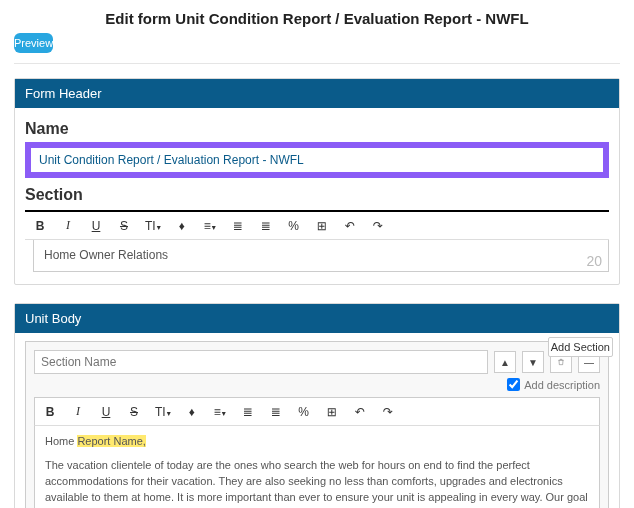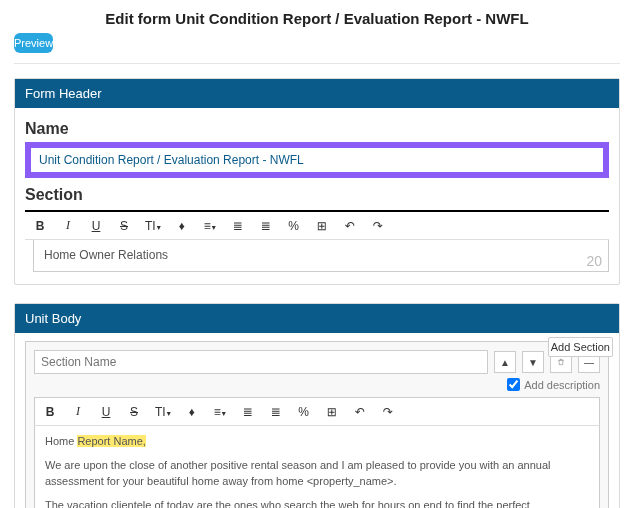--- a/index.html
+++ b/index.html
@@ -254,21 +254,20 @@
         <span class="tb-btn tb-align">≡</span>
         <span class="tb-btn">≣</span>
         <span class="tb-btn">≣</span>
         <span class="tb-btn">%</span>
         <span class="tb-btn">⊞</span>
         <span class="tb-btn">↶</span>
         <span class="tb-btn">↷</span>
       </div>
       <div class="content-area">
         <p><span>Home </span><span class="hl">Report Name,</span></p>
-        <p><span>We are upon the close of another positive rental season and I am pleased to provide you with an annual assessment for your beautiful home away from home </span><span>&lt;property_name&gt;.</span></p>
         <p>The vacation clientele of today are the ones who search the web for hours on end to find the perfect accommodations for their vacation.  They are also seeking no less than comforts, upgrades and electronics available to them at home. It is more important than ever to ensure your unit is appealing in every way.   Our goal is to summarize anything needing attention in your vacation rental.   We will then suggest any changes that will provide your guest with a better vacation experience.</p>
 
       </div>
 
     </div>
   </div>
 </div>
 
 
 

